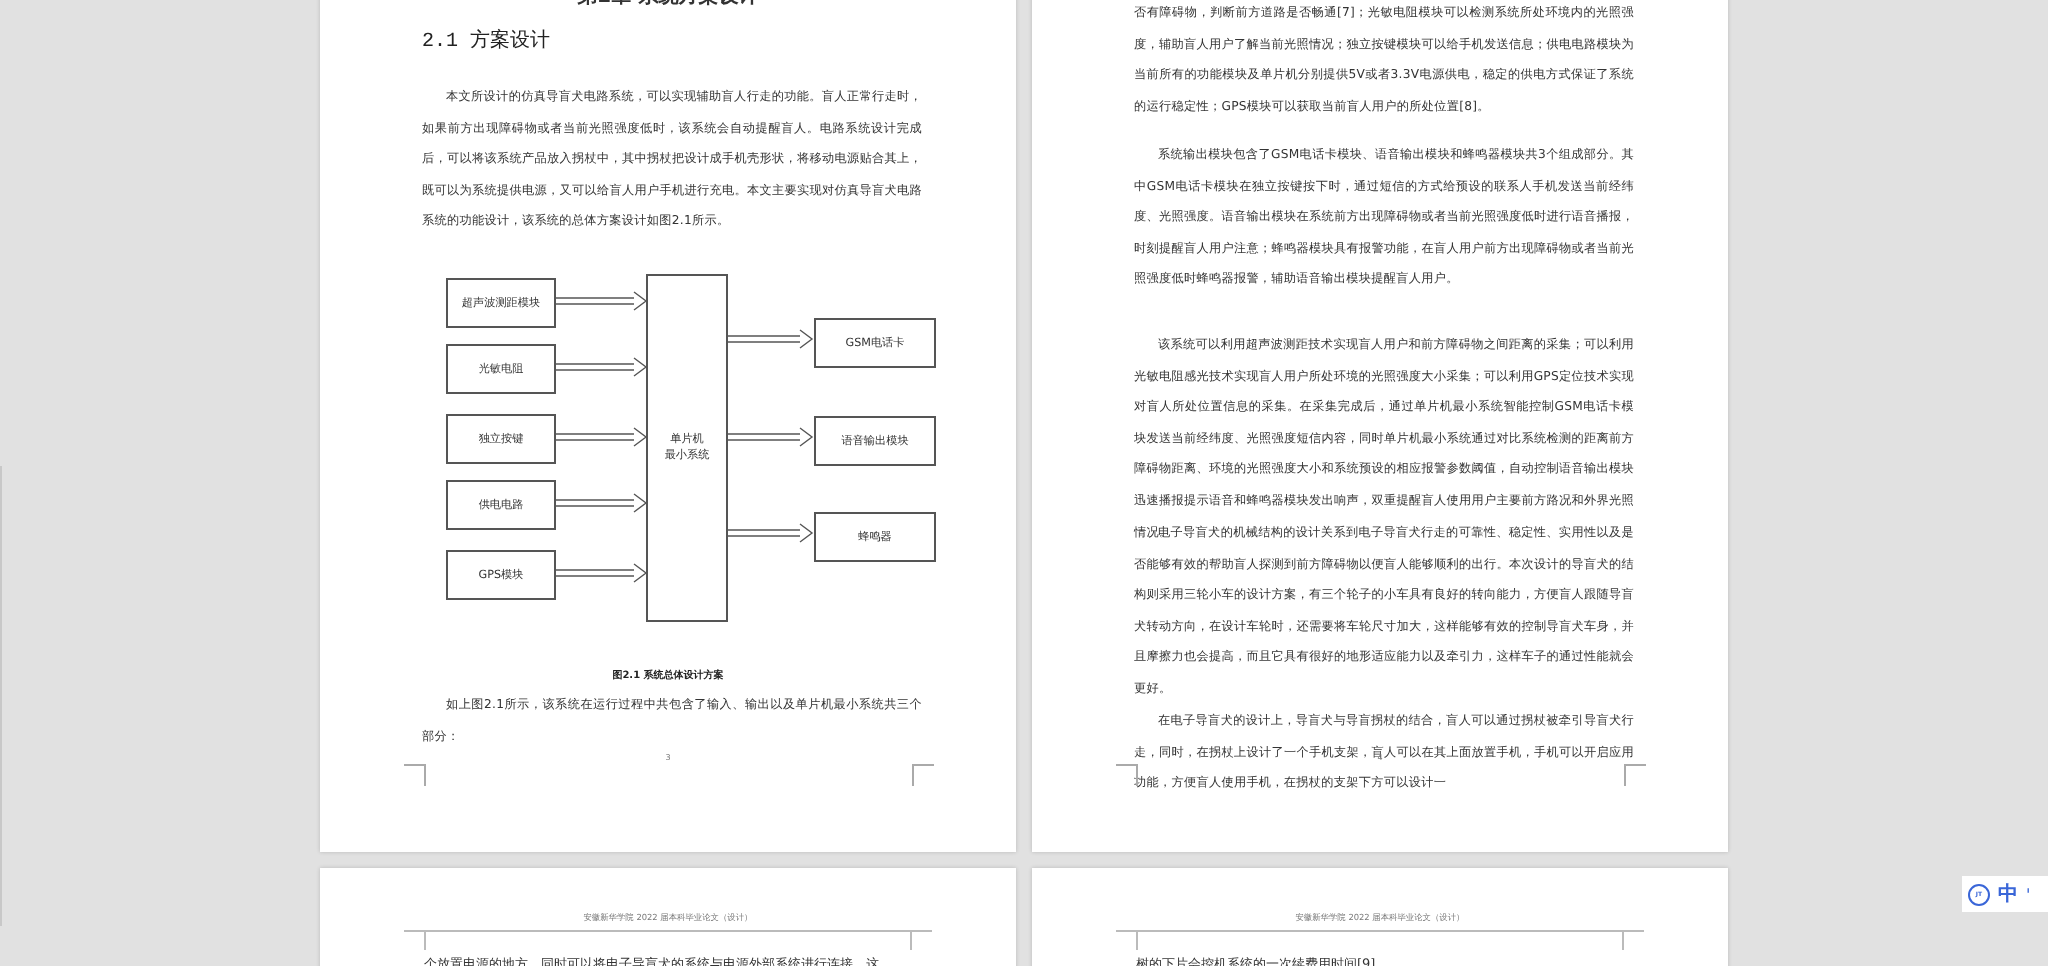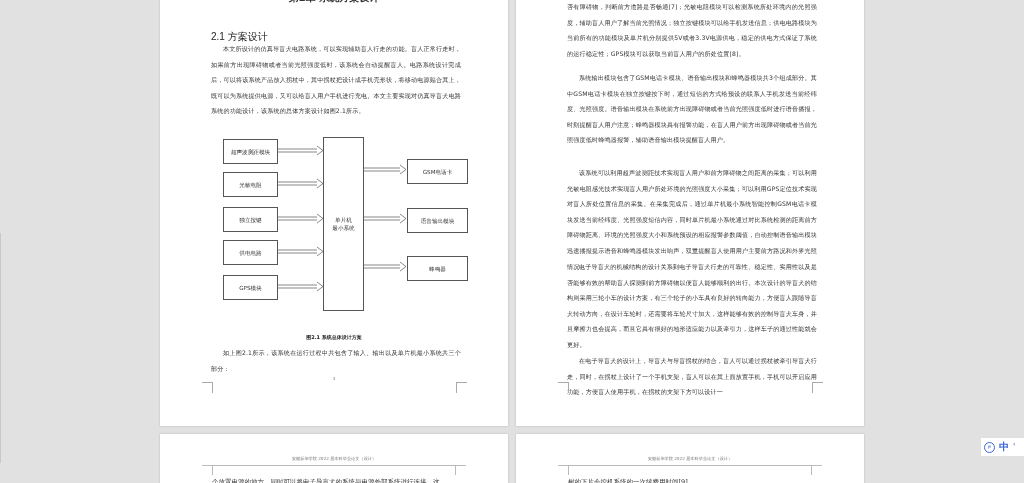--- a/index.html
+++ b/index.html
@@ -16,22 +16,22 @@
   .p1 { left:160px; top:-2px; width:348px; height:428px; }
   .p2 { left:516px; top:-2px; width:348px; height:428px; }
   .p3 { left:160px; top:434px; width:348px; height:60px; }
   .p4 { left:516px; top:434px; width:348px; height:60px; }
 
   .chap-title {
     position:absolute; left:0; right:0; top:-7px; text-align:center;
     font-size:10px; font-weight:bold; color:#333;
   }
   .sec-title {
-    position:absolute; left:51px; top:32px; font-size:10px; color:#222;
-    font-family:Liberation Sans, sans-serif;
+    position:absolute; left:51px; top:15px; font-size:10px; color:#222;
+    font-family:Liberation Mono, monospace;
   }
   .para {
     position:absolute; left:51px; width:250px;
     font-size:6.1px; line-height:15.6px; color:#333;
     text-align:justify; text-indent:12px; margin:0;
     font-family:"DejaVu Sans", sans-serif;
     letter-spacing:0.15px;
   }
   .para.noindent { text-indent:0; }
 

